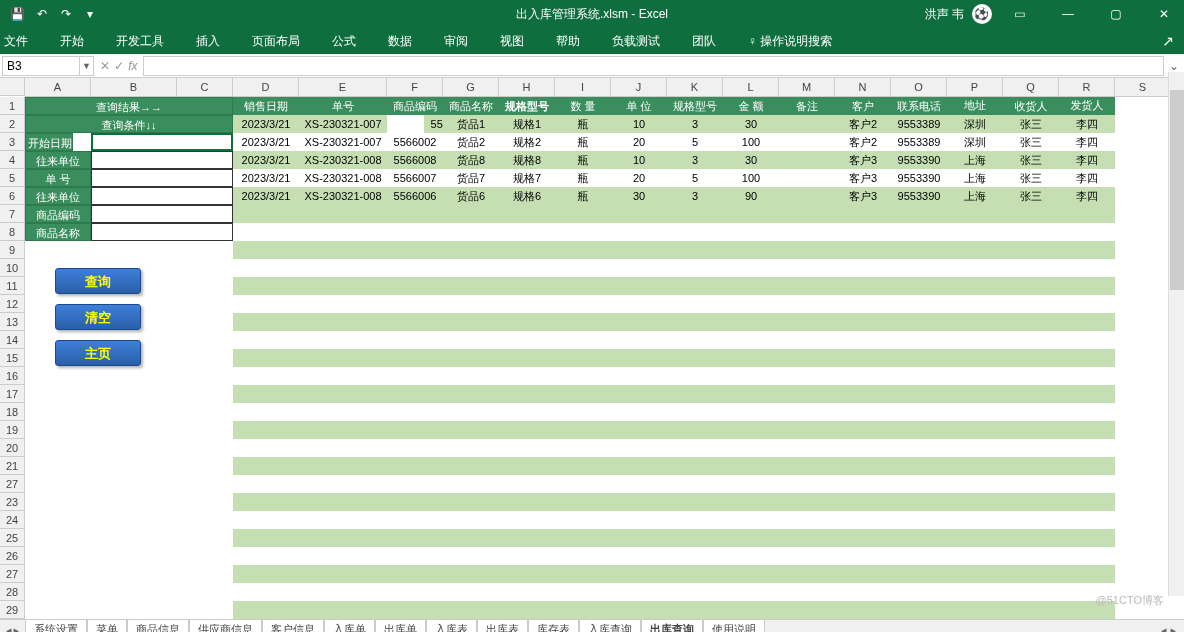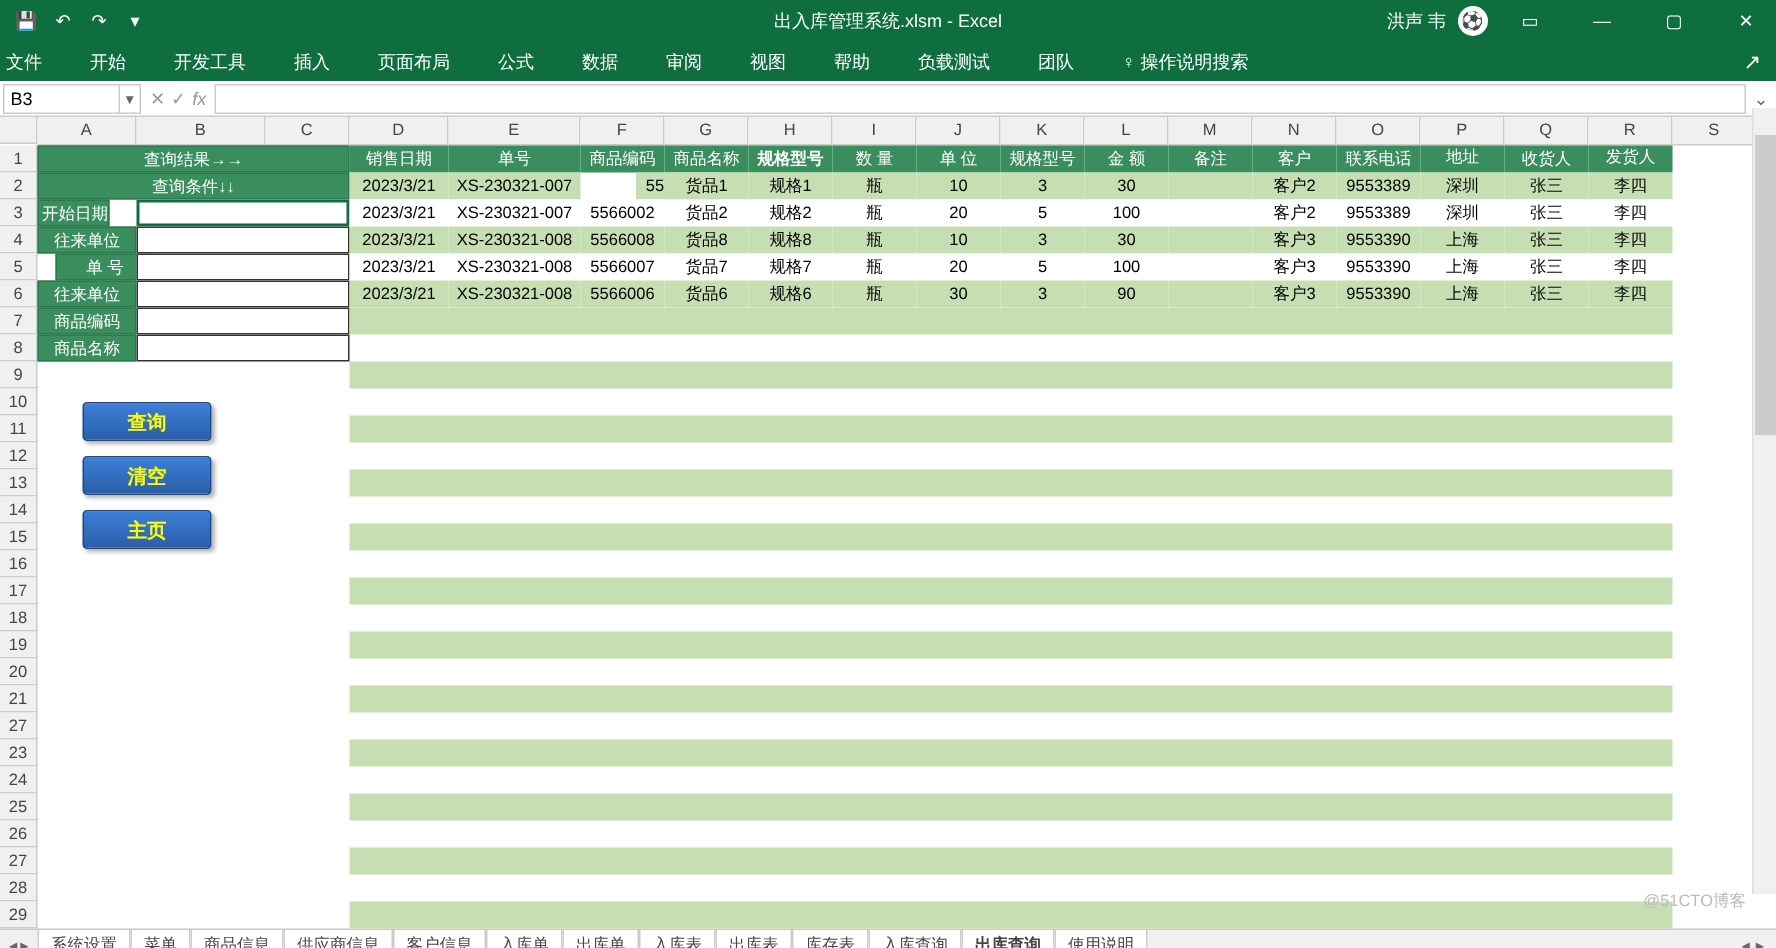--- a/index.html
+++ b/index.html
@@ -161,21 +161,21 @@
         <div class="row-h">28</div>
         <div class="row-h">29</div>
       </div>
       <div class="cells" id="cells">
         <div class="cell query-header" style="left: 0px; top: 18px; width: 208px;">查询条件↓↓</div>
         <div class="cell query-header" style="left: 0px; top: 0px; width: 208px;">查询结果→→</div>
         <div class="cell query-label" style="left: 0px; top: 36px; width: 48px;">开始日期</div>
         <div class="cell query-input selected" style="left: 66px; top: 36px; width: 142px;"></div>
         <div class="cell query-label" style="left: 0px; top: 54px; width: 66px;">往来单位</div>
         <div class="cell query-input" style="left: 66px; top: 54px; width: 142px;"></div>
-        <div class="cell query-label" style="left: 12px; top: 72px; width: 66px;">单    号</div>
+        <div class="cell query-label" style="left: 0px; top: 72px; width: 66px;">单    号</div>
         <div class="cell query-input" style="left: 66px; top: 72px; width: 142px;"></div>
         <div class="cell query-label" style="left: 0px; top: 90px; width: 66px;">往来单位</div>
         <div class="cell query-input" style="left: 66px; top: 90px; width: 142px;"></div>
         <div class="cell query-label" style="left: 0px; top: 108px; width: 66px;">商品编码</div>
         <div class="cell query-input" style="left: 66px; top: 108px; width: 142px;"></div>
         <div class="cell query-label" style="left: 0px; top: 126px; width: 66px;">商品名称</div>
         <div class="cell query-input" style="left: 66px; top: 126px; width: 142px;"></div>
         <div class="action-btn" style="left: 30px; top: 171px;">查询</div>
         <div class="action-btn" style="left: 30px; top: 207px;">清空</div>
         <div class="action-btn" style="left: 30px; top: 243px;">主页</div>

